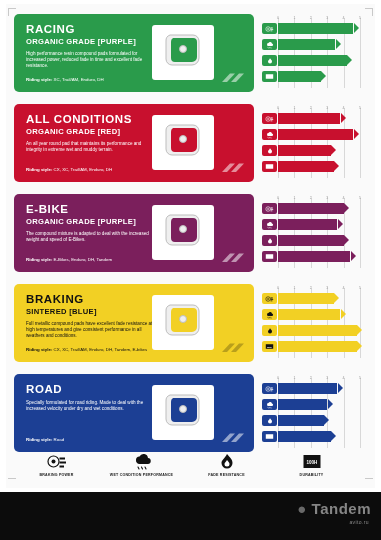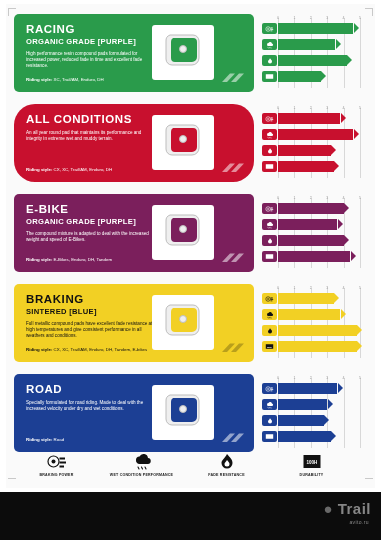--- a/index.html
+++ b/index.html
@@ -266,23 +266,24 @@
         <div class="rowlbl" style="top:57px;background:#2a9b4b">
           <svg width="11" height="7" viewBox="0 0 40 34">
             <rect x="2" y="6" width="36" height="22" fill="#ffffff"></rect>
             <text x="20" y="22" font-family="Liberation Sans, sans-serif" font-size="11" font-weight="bold" fill="#fff" text-anchor="middle">100H</text>
           </svg>
         </div>
         <div class="bar" style="left:16px;top:57px;width:42.6px;background:#2a9b4b">
           <div class="arrow" style="border-left:5.5px solid #2a9b4b"></div>
         </div>
       </div>
-      <div class="panel" style="top: 104px; background: rgb(200, 16, 46); color: rgb(255, 255, 255); border-radius: 21px;">
+      <div class="panel" style="top: 104px; background: rgb(200, 16, 46); color: rgb(255, 255, 255);">
         <div class="txt">
           <h2>ALL CONDITIONS</h2>
+          <h3>ORGANIC GRADE [RED]</h3>
           <p class="desc">An all year round pad that maintains its performance and integrity in extreme wet and muddy terrain.</p>
         </div>
         <div class="style"><b class="lbl">Riding style:</b> <span class="val">CX, XC, Trail/AM, Enduro, DH</span></div>
         <div class="padbox">
           <div class="padimg"><svg width="46" height="40" viewBox="0 0 92 80">
               <path d="M20 8 h46 a12 12 0 0 1 12 12 v34 a14 14 0 0 1 -14 14 h-40 a12 12 0 0 1 -12 -12 v-36 a12 12 0 0 1 8 -12z" fill="#efefef" stroke="#bdbdbd" stroke-width="2"></path>
               <path d="M26 14 h40 a8 8 0 0 1 8 8 v30 a10 10 0 0 1 -10 10 h-34 a8 8 0 0 1 -8 -8 v-32 a8 8 0 0 1 4 -8z" fill="#c8102e"></path>
               <circle cx="46" cy="36" r="7" fill="#efefef" stroke="#bdbdbd" stroke-width="2"></circle>
             </svg></div>
         </div>
@@ -594,16 +595,16 @@
         <svg width="20" height="17" viewBox="0 0 40 34">
           <rect x="3" y="4" width="34" height="26" fill="#111"></rect>
           <text x="20" y="21" font-family="Liberation Sans, sans-serif" font-size="9" font-weight="bold" fill="#fff" text-anchor="middle">100H</text>
         </svg>
       </div>
       <div class="cap">DURABILITY</div>
     </div>
   </div>
 
   <div class="footer">
-    <div class="wmark"><span class="dot">●</span> <span>Trail</span></div>
+    <div class="wmark"><span class="dot">●</span> <span>Tandem</span></div>
     <div class="wmark-sub">avito.ru</div>
   </div>
 </div>
 
 </body></html>

